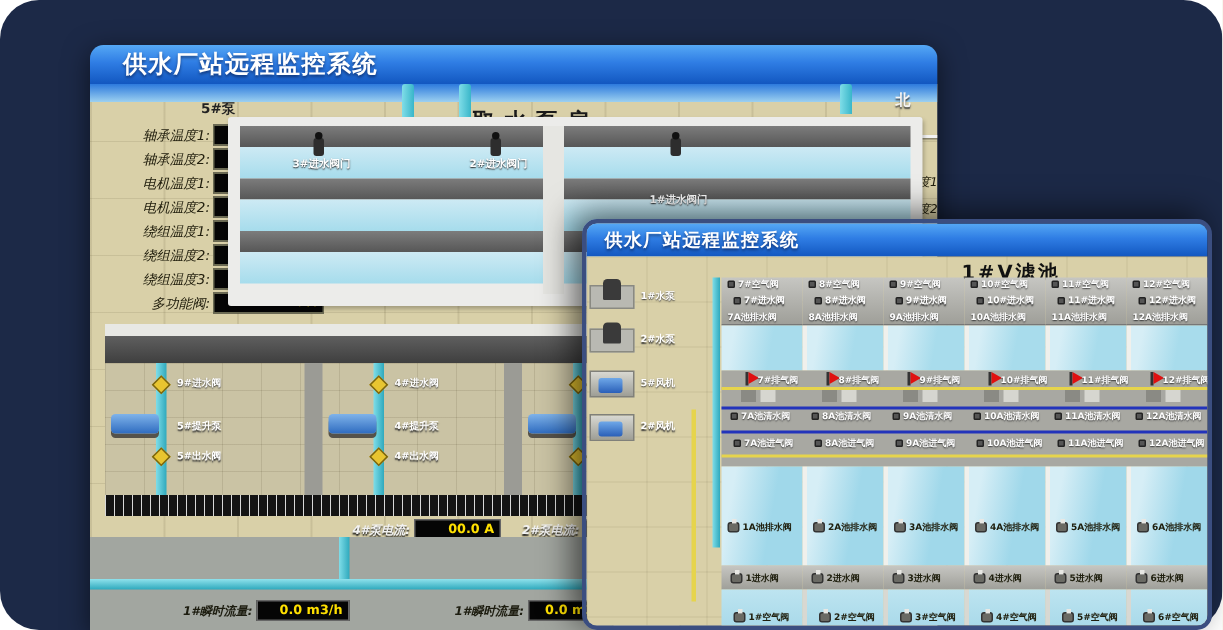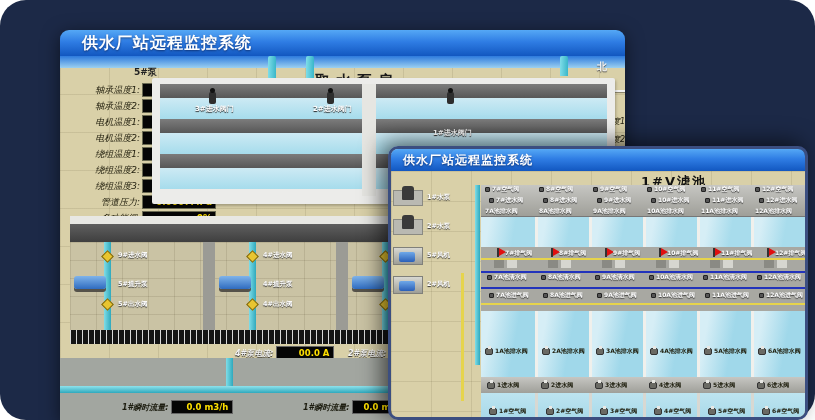--- a/index.html
+++ b/index.html
@@ -156,24 +156,20 @@
           </div>
             <div class="prow">
             <span class="plabel">绕组温度2:</span>
             <span class="pvalue">18.1℃</span>
           </div>
             <div class="prow">
             <span class="plabel">绕组温度3:</span>
             <span class="pvalue">18.1℃</span>
           </div>
             <div class="prow">
-            <span class="plabel">管道压力:</span>
-            <span class="pvalue">0.0007MPa</span>
-          </div>
-            <div class="prow">
             <span class="plabel">多功能阀:</span>
             <span class="pvalue">0%</span>
           </div>
           </div>
       </div>
 
       <div class="pool">
         <div class="pband pdark"></div>
         <div class="pband pwater"></div>
         <div class="pband pdark"></div>

